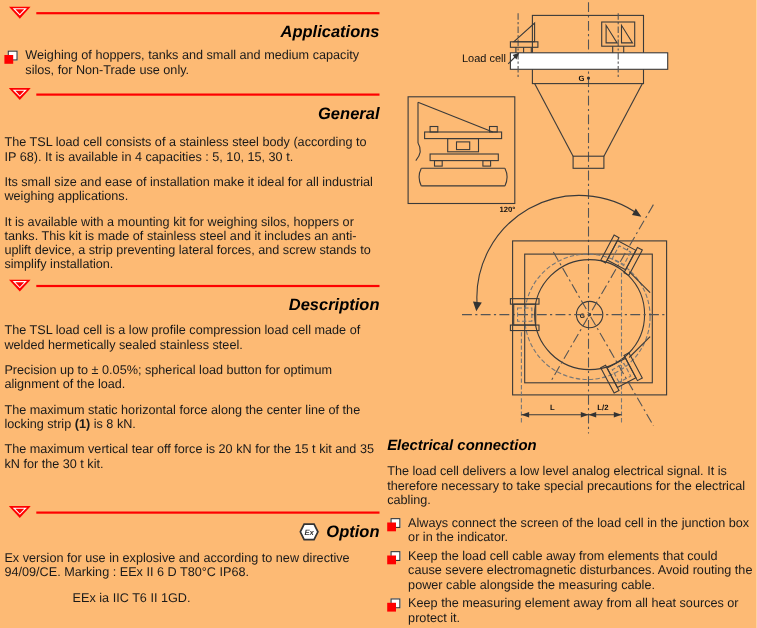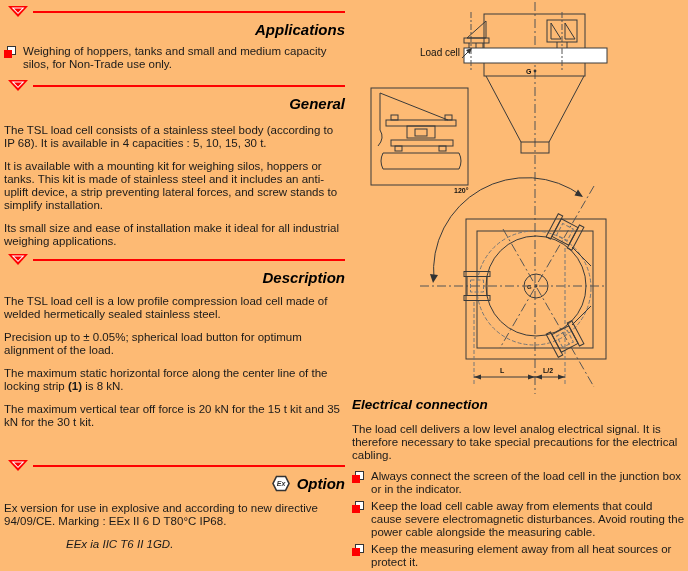--- a/index.html
+++ b/index.html
@@ -15,21 +15,21 @@
   .sec-title-row{display:flex;justify-content:flex-end;align-items:center;gap:7px;margin:3px 2px 0 0;}
   .sec-title-row .sec-title{margin:0;}
   .sec-body{padding:7px 2px 0 4px;}
   .sec-body p{margin:0 0 10px 0;}
   .bullets{list-style:none;margin:0;padding:0;}
   .bullets li{display:flex;gap:7px;margin:0 0 5px 0;justify-content:space-between;}
   .bullet-icon{position:relative;width:12px;height:12px;flex:none;margin-top:1px;}
   .bullet-icon::before{content:"";position:absolute;top:0;right:0;width:7px;height:7px;border:1px solid #333;background:#fff;}
   .bullet-icon::after{content:"";position:absolute;bottom:0;left:0;width:8px;height:8px;background:#fe0000;}
   .subhead{font-style:italic;text-decoration:underline;margin:0 0 10px 0;}
-  .indent{margin-left:62px !important;font-style:italic;}
+  .indent{margin-left:62px !important;}
   .col-right{position:absolute;left:350px;top:0;width:338px;height:571px;}
   .drawing{position:absolute;left:0;top:0;}
   .drawing line,.drawing rect,.drawing circle,.drawing path,.drawing polygon{stroke:#3a3a3a;fill:none;stroke-width:1;}
   .drawing .dashdot{stroke-dasharray:9 3 2 3;stroke:#555;}
   .drawing .dashdot2{stroke-dasharray:6 2 2 2;stroke:#555;}
   .drawing .dashed{stroke-dasharray:4 2;stroke:#777;}
   .drawing .fillblk{fill:#333;stroke:none;}
   .drawing .wht{fill:#fff;}
   .drawing text{fill:#111;stroke:none;font-family:"Liberation Sans",sans-serif;}
   .elec{position:absolute;left:2px;top:398px;width:334px;}
@@ -70,22 +70,22 @@
         <svg class="tri" width="20" height="12" viewBox="0 0 20 12">
           <polygon points="0,0 20,0 10,11" fill="#fe0000"></polygon>
           <polygon points="3.5,1.5 16.5,1.5 10,8" fill="#fff"></polygon>
           <polygon points="6,2.5 14,2.5 10,6.8" fill="#fe0000"></polygon>
         </svg>
         <div class="rule"></div>
       </div>
       <h2 class="sec-title">General</h2>
       <div class="sec-body" style="padding-top:12px">
         <p>The TSL load cell consists of a stainless steel body (according to IP 68). It is available in 4 capacities : 5, 10, 15, 30 t.</p>
+        <p>Its small size and ease of installation make it ideal for all industrial weighing applications.</p>
         <p>It is available with a mounting kit for weighing silos, hoppers or tanks. This kit is made of stainless steel and it includes an anti-uplift device, a strip preventing lateral forces, and screw stands to simplify installation.</p>
-        <p>Its small size and ease of installation make it ideal for all industrial weighing applications.</p>
       </div>
     </div>
 
     <div class="sec" style="top:254px">
       <div class="divider">
         <svg class="tri" width="20" height="12" viewBox="0 0 20 12">
           <polygon points="0,0 20,0 10,11" fill="#fe0000"></polygon>
           <polygon points="3.5,1.5 16.5,1.5 10,8" fill="#fff"></polygon>
           <polygon points="6,2.5 14,2.5 10,6.8" fill="#fe0000"></polygon>
         </svg>

